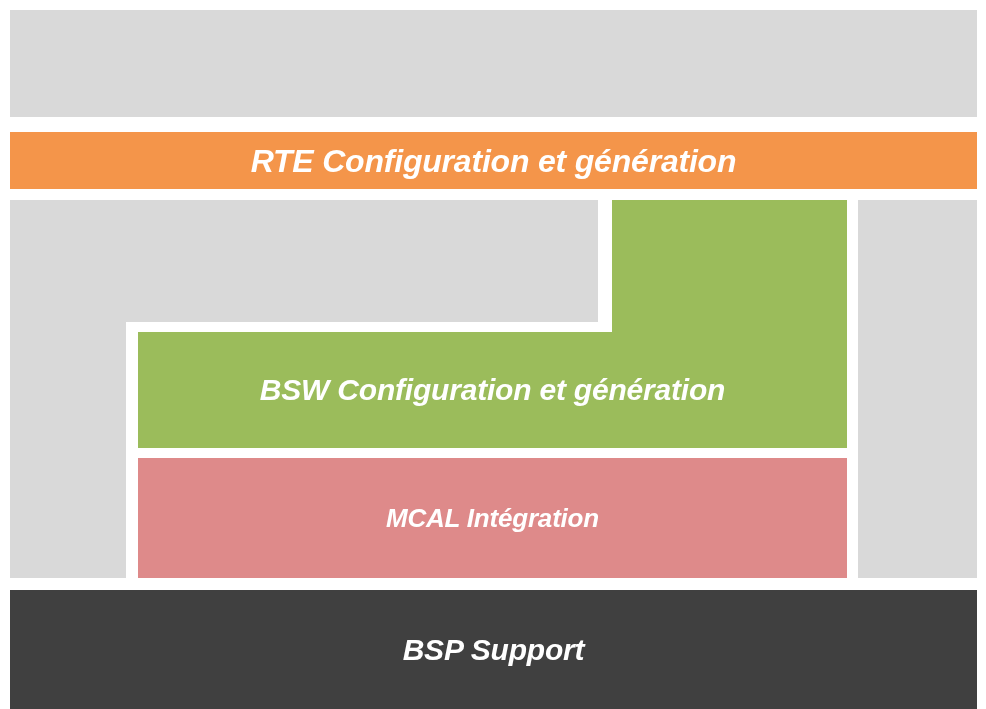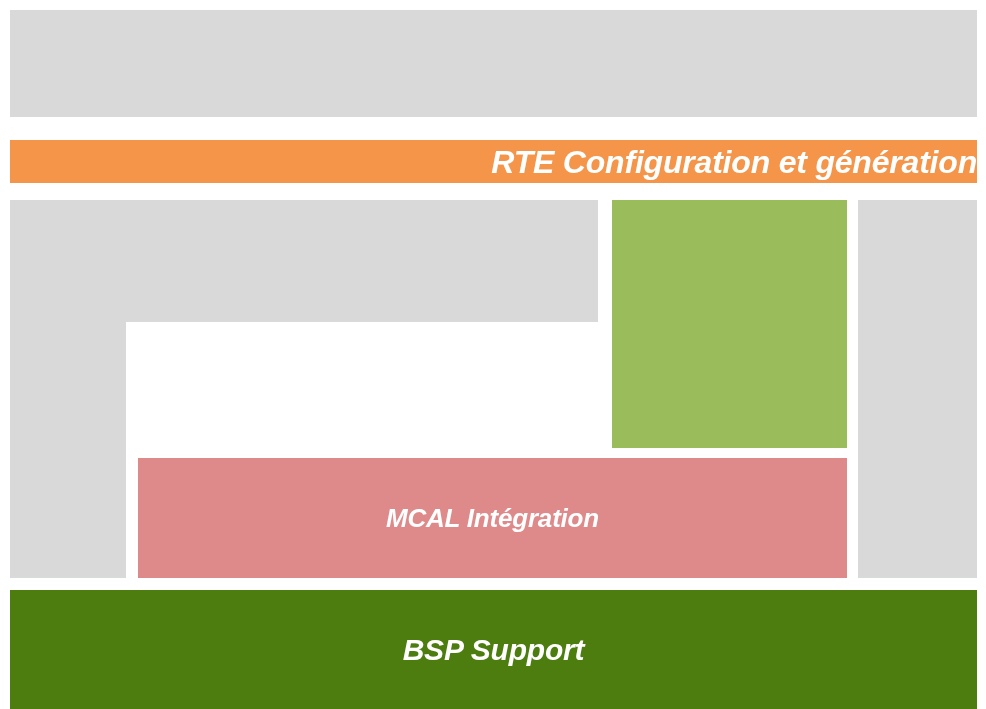--- a/index.html
+++ b/index.html
@@ -63,24 +63,23 @@
   .plate-green-col {
     left: 612px;
     top: 200px;
     width: 235px;
     height: 248px;
   }
 
   
   .bar-rte {
     left: 10px;
-    top: 140px;
+    top: 132px;
     width: 967px;
-    height: 43px;
-    justify-content: flex-end;
+    height: 57px;
   }
   .bar-rte .label { font-size: 32px; }
 
   .bar-bsw {
     left: 138px;
     top: 332px;
     width: 709px;
     height: 116px;
   }
   .bar-bsw .label { font-size: 30px; }
@@ -123,22 +122,25 @@
   </div>
 
   <div class="block plate-green-col" style="background:#9bbc5b;">
     <span class="label"></span>
   </div>
 
   <div class="block plate-mid-right" style="background:#d9d9d9;">
     <span class="label"></span>
   </div>
 
+  <div class="block bar-bsw" style="background:#9bbc5b;">
+    <span class="label">BSW Configuration et génération</span>
+  </div>
 
   <div class="block bar-mcal" style="background:#de8a8a;">
     <span class="label">MCAL Intégration</span>
   </div>
 
-  <div class="block bar-bsp" style="background:#4d7c0f;">
+  <div class="block bar-bsp" style="background:#404040;">
     <span class="label">BSP Support</span>
   </div>
 
 </div>
 
 </body></html>

